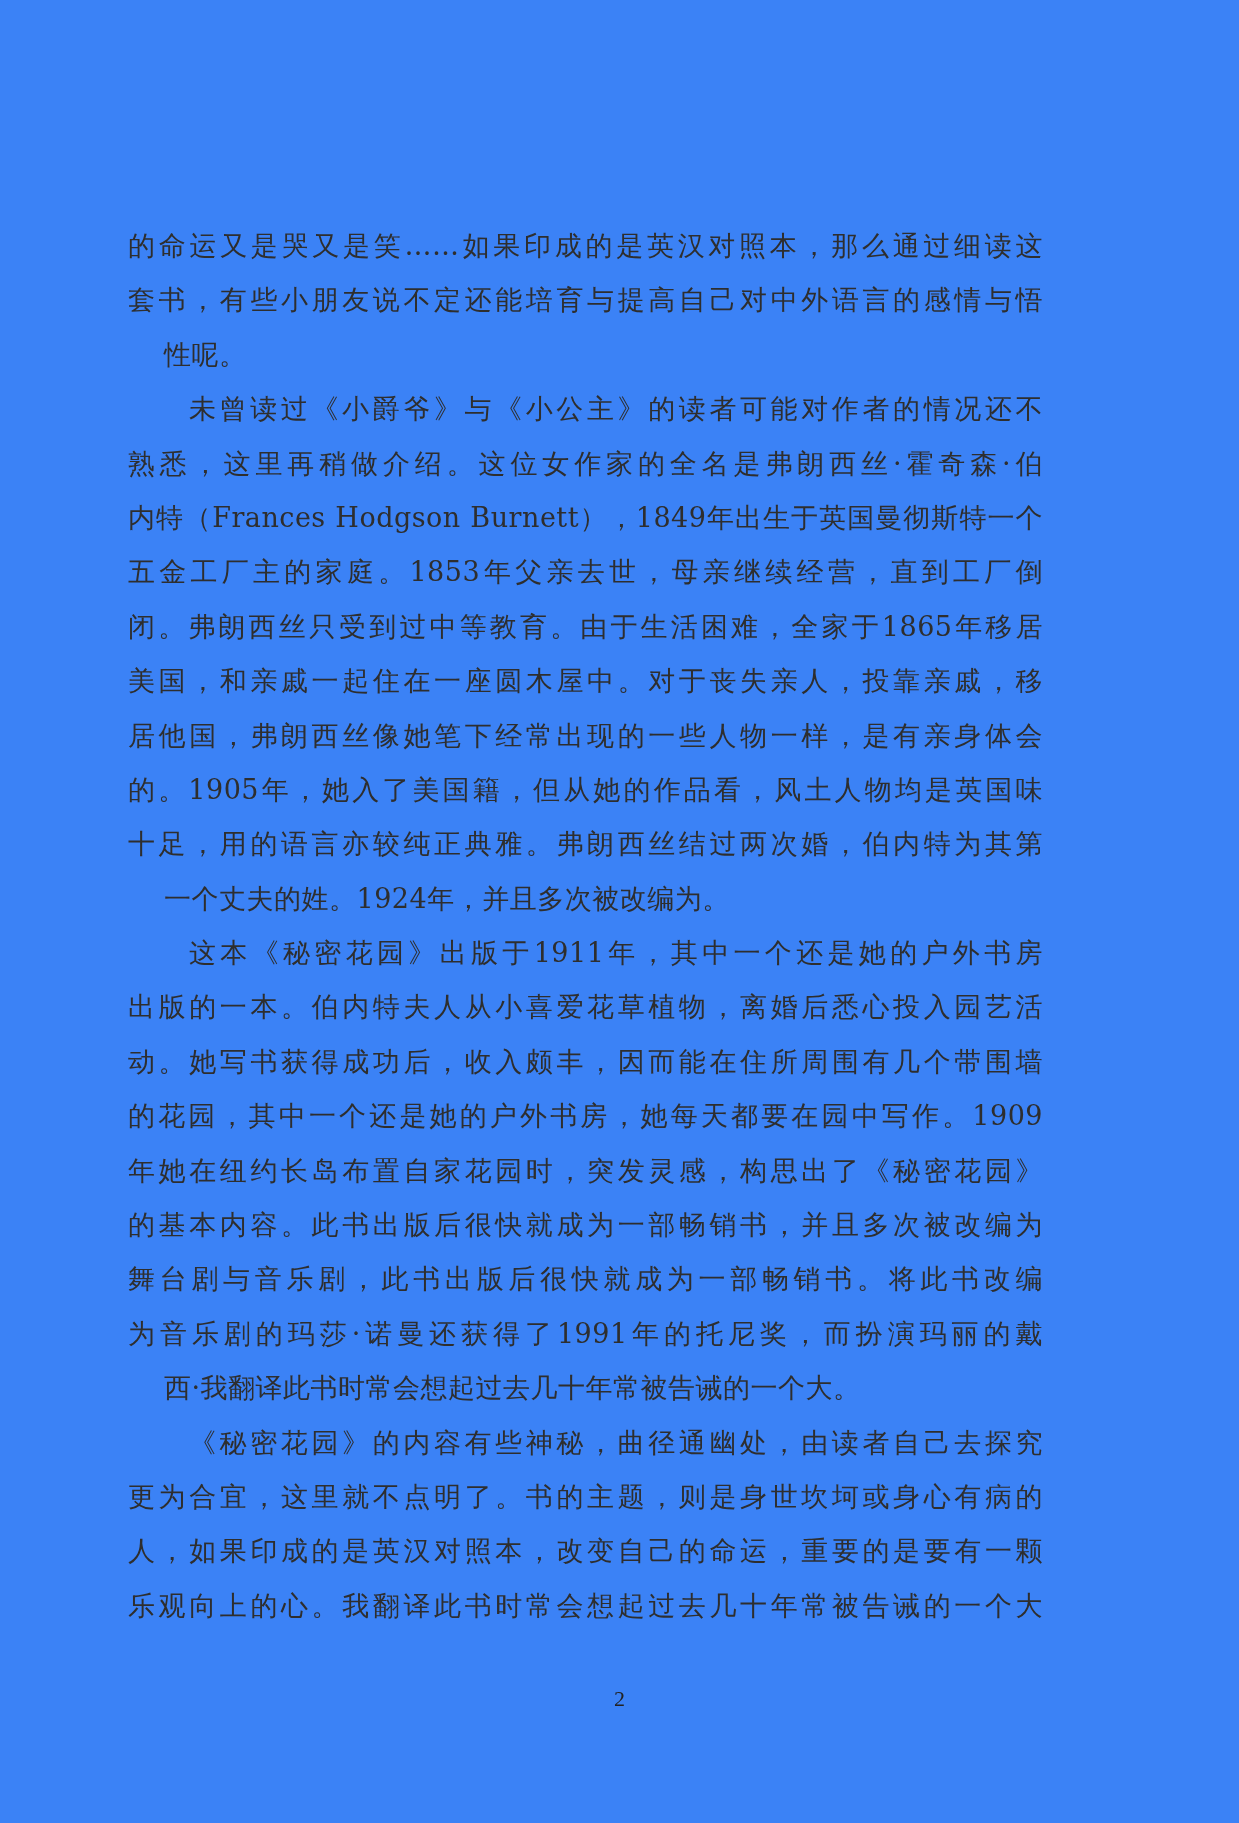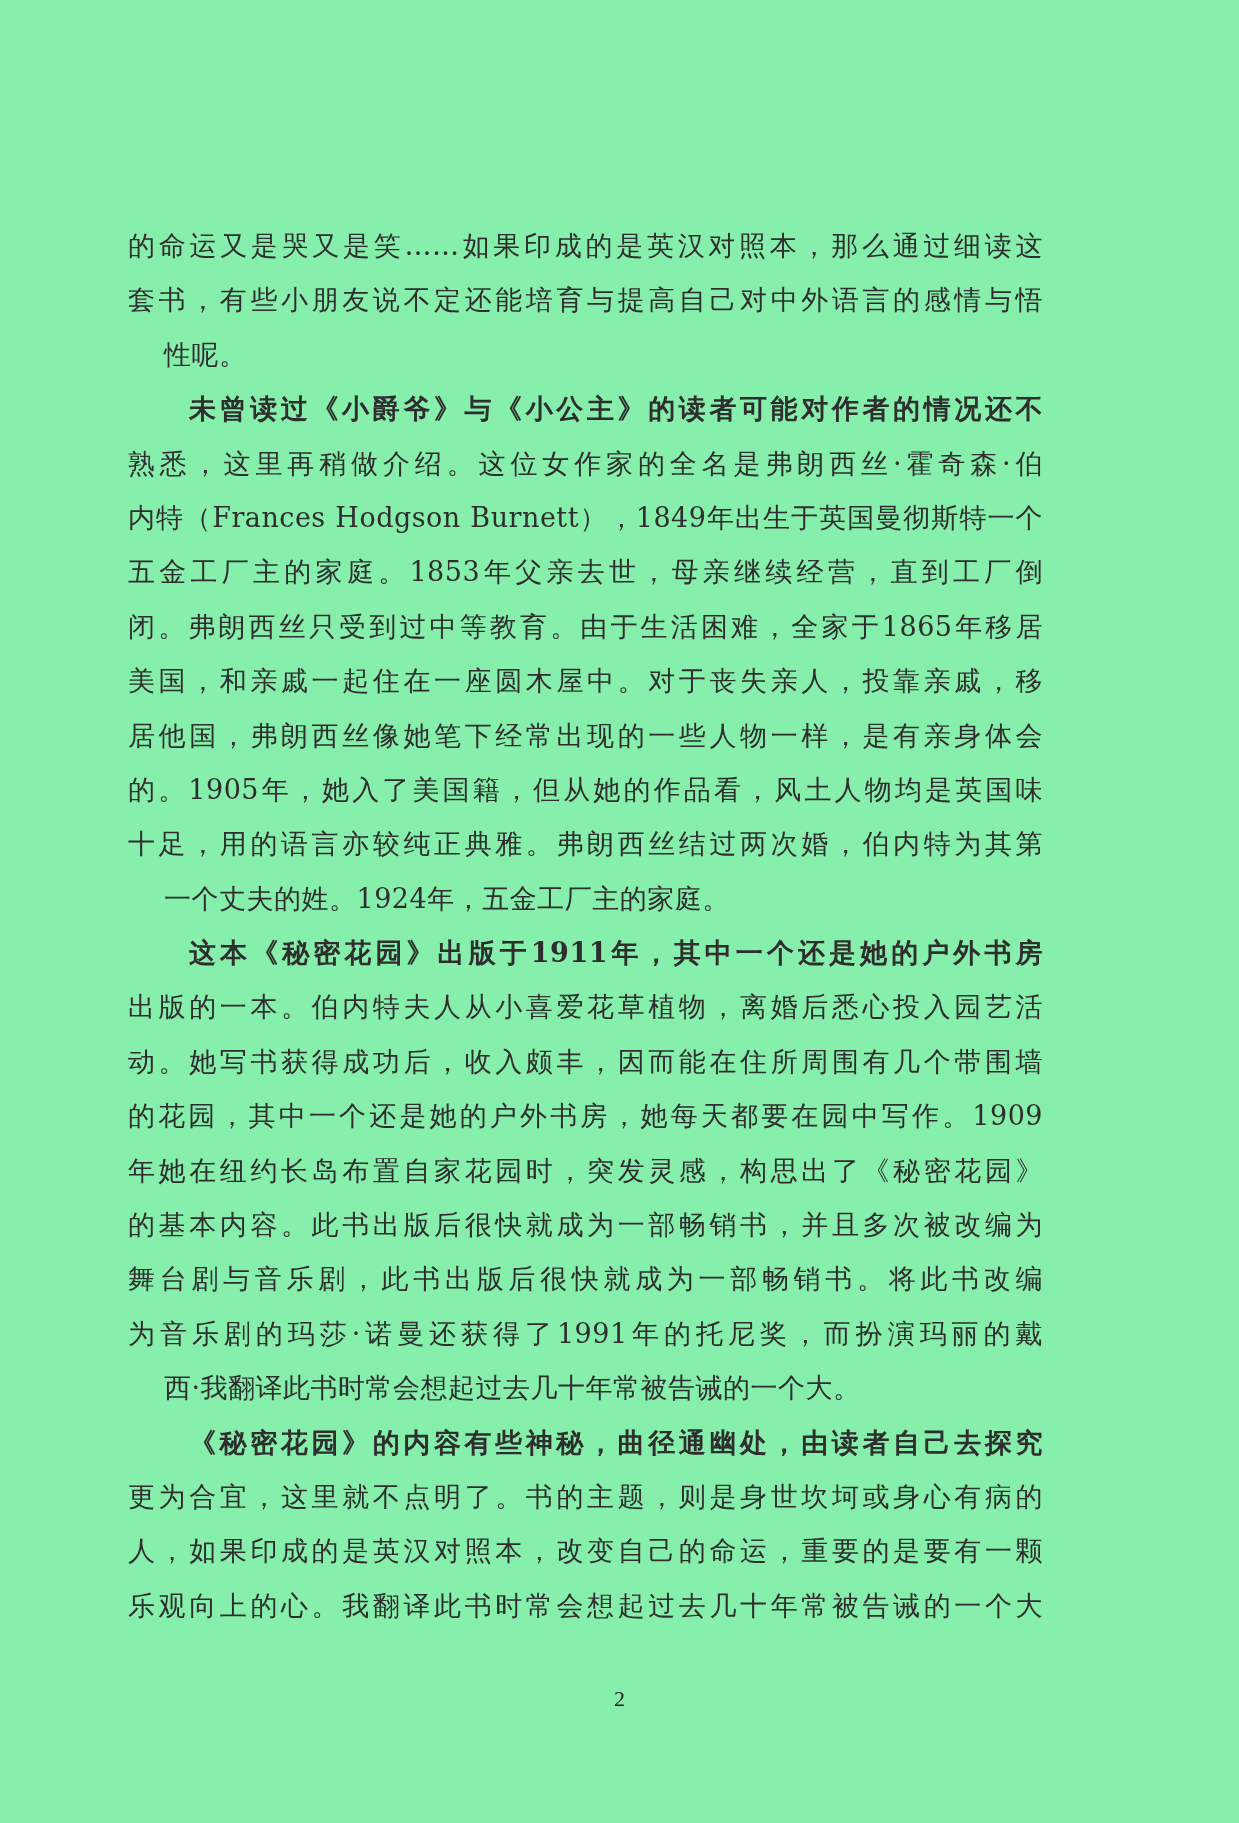--- a/index.html
+++ b/index.html
@@ -1,37 +1,37 @@
 <!DOCTYPE html>
 <html><head>
 <meta charset="utf-8">
 <style>
   html, body { margin: 0; padding: 0; background: #ffffff; }
   body { width: 1239px; height: 1823px; position: relative; overflow: hidden; }
   .page {
     position: absolute; left: 0; top: 0; width: 1239px; height: 1823px;
-    background: #86efac;
+    background: #3b82f6;
   }
   .text-block {
     position: absolute; left: 128px; top: 219px; width: 915px;
     font-family: "DejaVu Serif", "Liberation Serif", serif;
     font-size: 27px;
     color: #2e2e2e;
   }
   .line {
     display: block;
     height: 54.4px;
     line-height: 54.4px;
     white-space: nowrap;
     text-align: justify;
     text-align-last: justify;
     letter-spacing: 0.5px;
   }
   .line.last { text-align-last: left; margin-left: 36px; }
-  .line.indent { padding-left: 61px; font-weight: bold; }
+  .line.indent { padding-left: 61px; }
   .page-number {
     position: absolute; left: 0; width: 1239px; top: 1686px;
     text-align: center;
     font-family: "Liberation Serif", serif;
     font-size: 22px; color: #222;
   }
 </style>
 </head>
 <body>
 
@@ -44,21 +44,21 @@
 
     <span class="line indent">未曾读过《小爵爷》与《小公主》的读者可能对作者的情况还不</span>
     <span class="line">熟悉，这里再稍做介绍。这位女作家的全名是弗朗西丝·霍奇森·伯</span>
     <span class="line">内特（Frances Hodgson Burnett），1849年出生于英国曼彻斯特一个</span>
     <span class="line">五金工厂主的家庭。1853年父亲去世，母亲继续经营，直到工厂倒</span>
     <span class="line">闭。弗朗西丝只受到过中等教育。由于生活困难，全家于1865年移居</span>
     <span class="line">美国，和亲戚一起住在一座圆木屋中。对于丧失亲人，投靠亲戚，移</span>
     <span class="line">居他国，弗朗西丝像她笔下经常出现的一些人物一样，是有亲身体会</span>
     <span class="line">的。1905年，她入了美国籍，但从她的作品看，风土人物均是英国味</span>
     <span class="line">十足，用的语言亦较纯正典雅。弗朗西丝结过两次婚，伯内特为其第</span>
-    <span class="line last">一个丈夫的姓。1924年，五金工厂主的家庭。</span>
+    <span class="line last">一个丈夫的姓。1924年，并且多次被改编为。</span>
 
     <span class="line indent">这本《秘密花园》出版于1911年，其中一个还是她的户外书房</span>
     <span class="line">出版的一本。伯内特夫人从小喜爱花草植物，离婚后悉心投入园艺活</span>
     <span class="line">动。她写书获得成功后，收入颇丰，因而能在住所周围有几个带围墙</span>
     <span class="line">的花园，其中一个还是她的户外书房，她每天都要在园中写作。1909</span>
     <span class="line">年她在纽约长岛布置自家花园时，突发灵感，构思出了《秘密花园》</span>
     <span class="line">的基本内容。此书出版后很快就成为一部畅销书，并且多次被改编为</span>
     <span class="line">舞台剧与音乐剧，此书出版后很快就成为一部畅销书。将此书改编</span>
     <span class="line">为音乐剧的玛莎·诺曼还获得了1991年的托尼奖，而扮演玛丽的戴</span>
     <span class="line last">西·我翻译此书时常会想起过去几十年常被告诫的一个大。</span>

